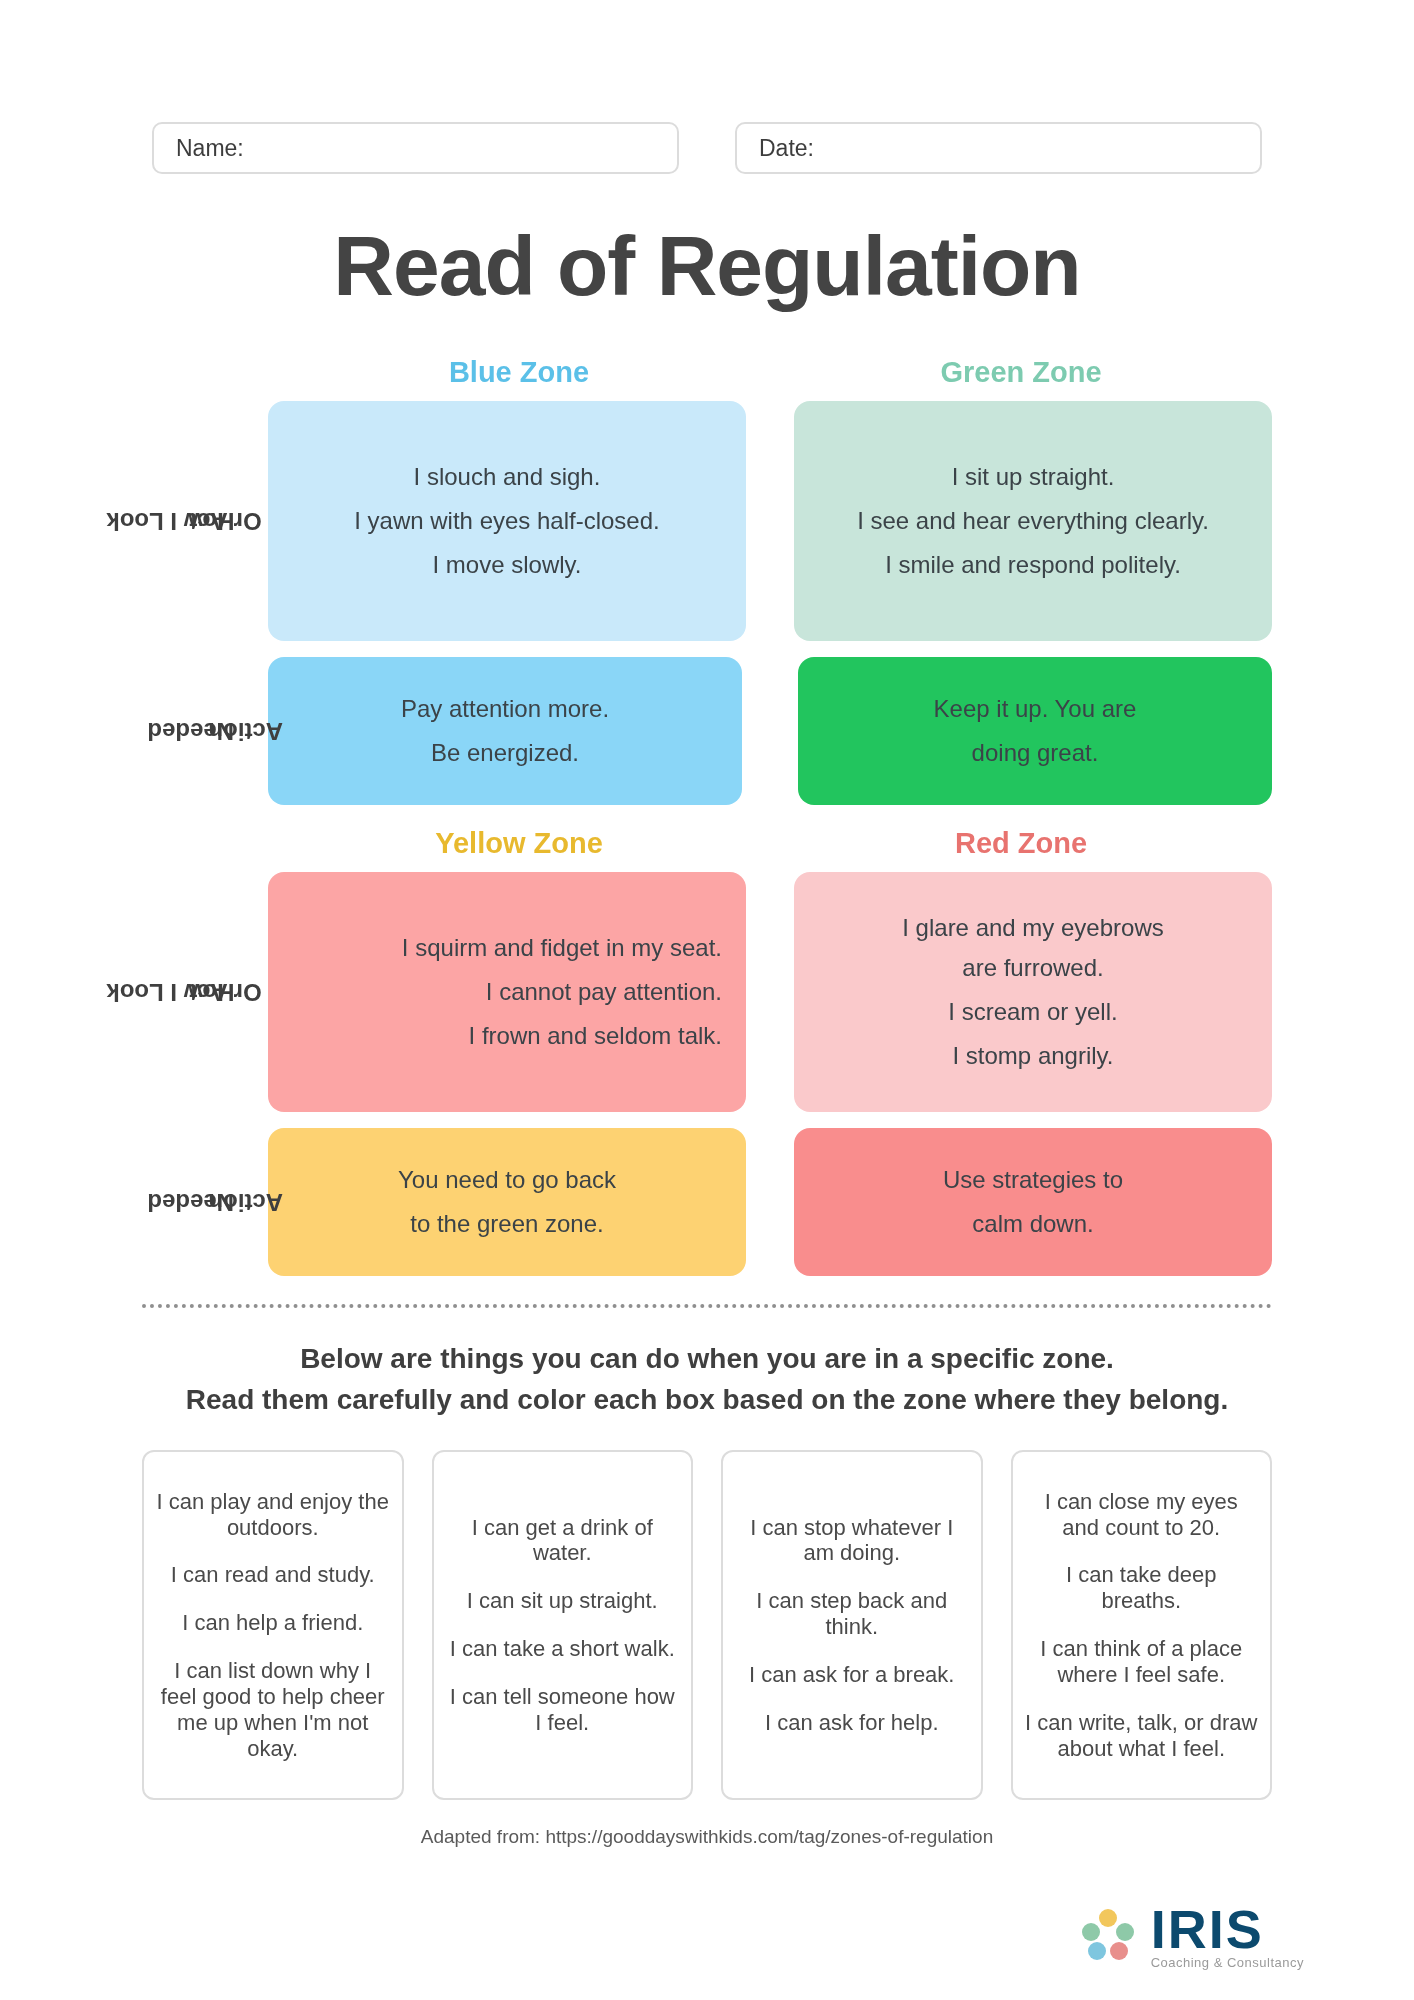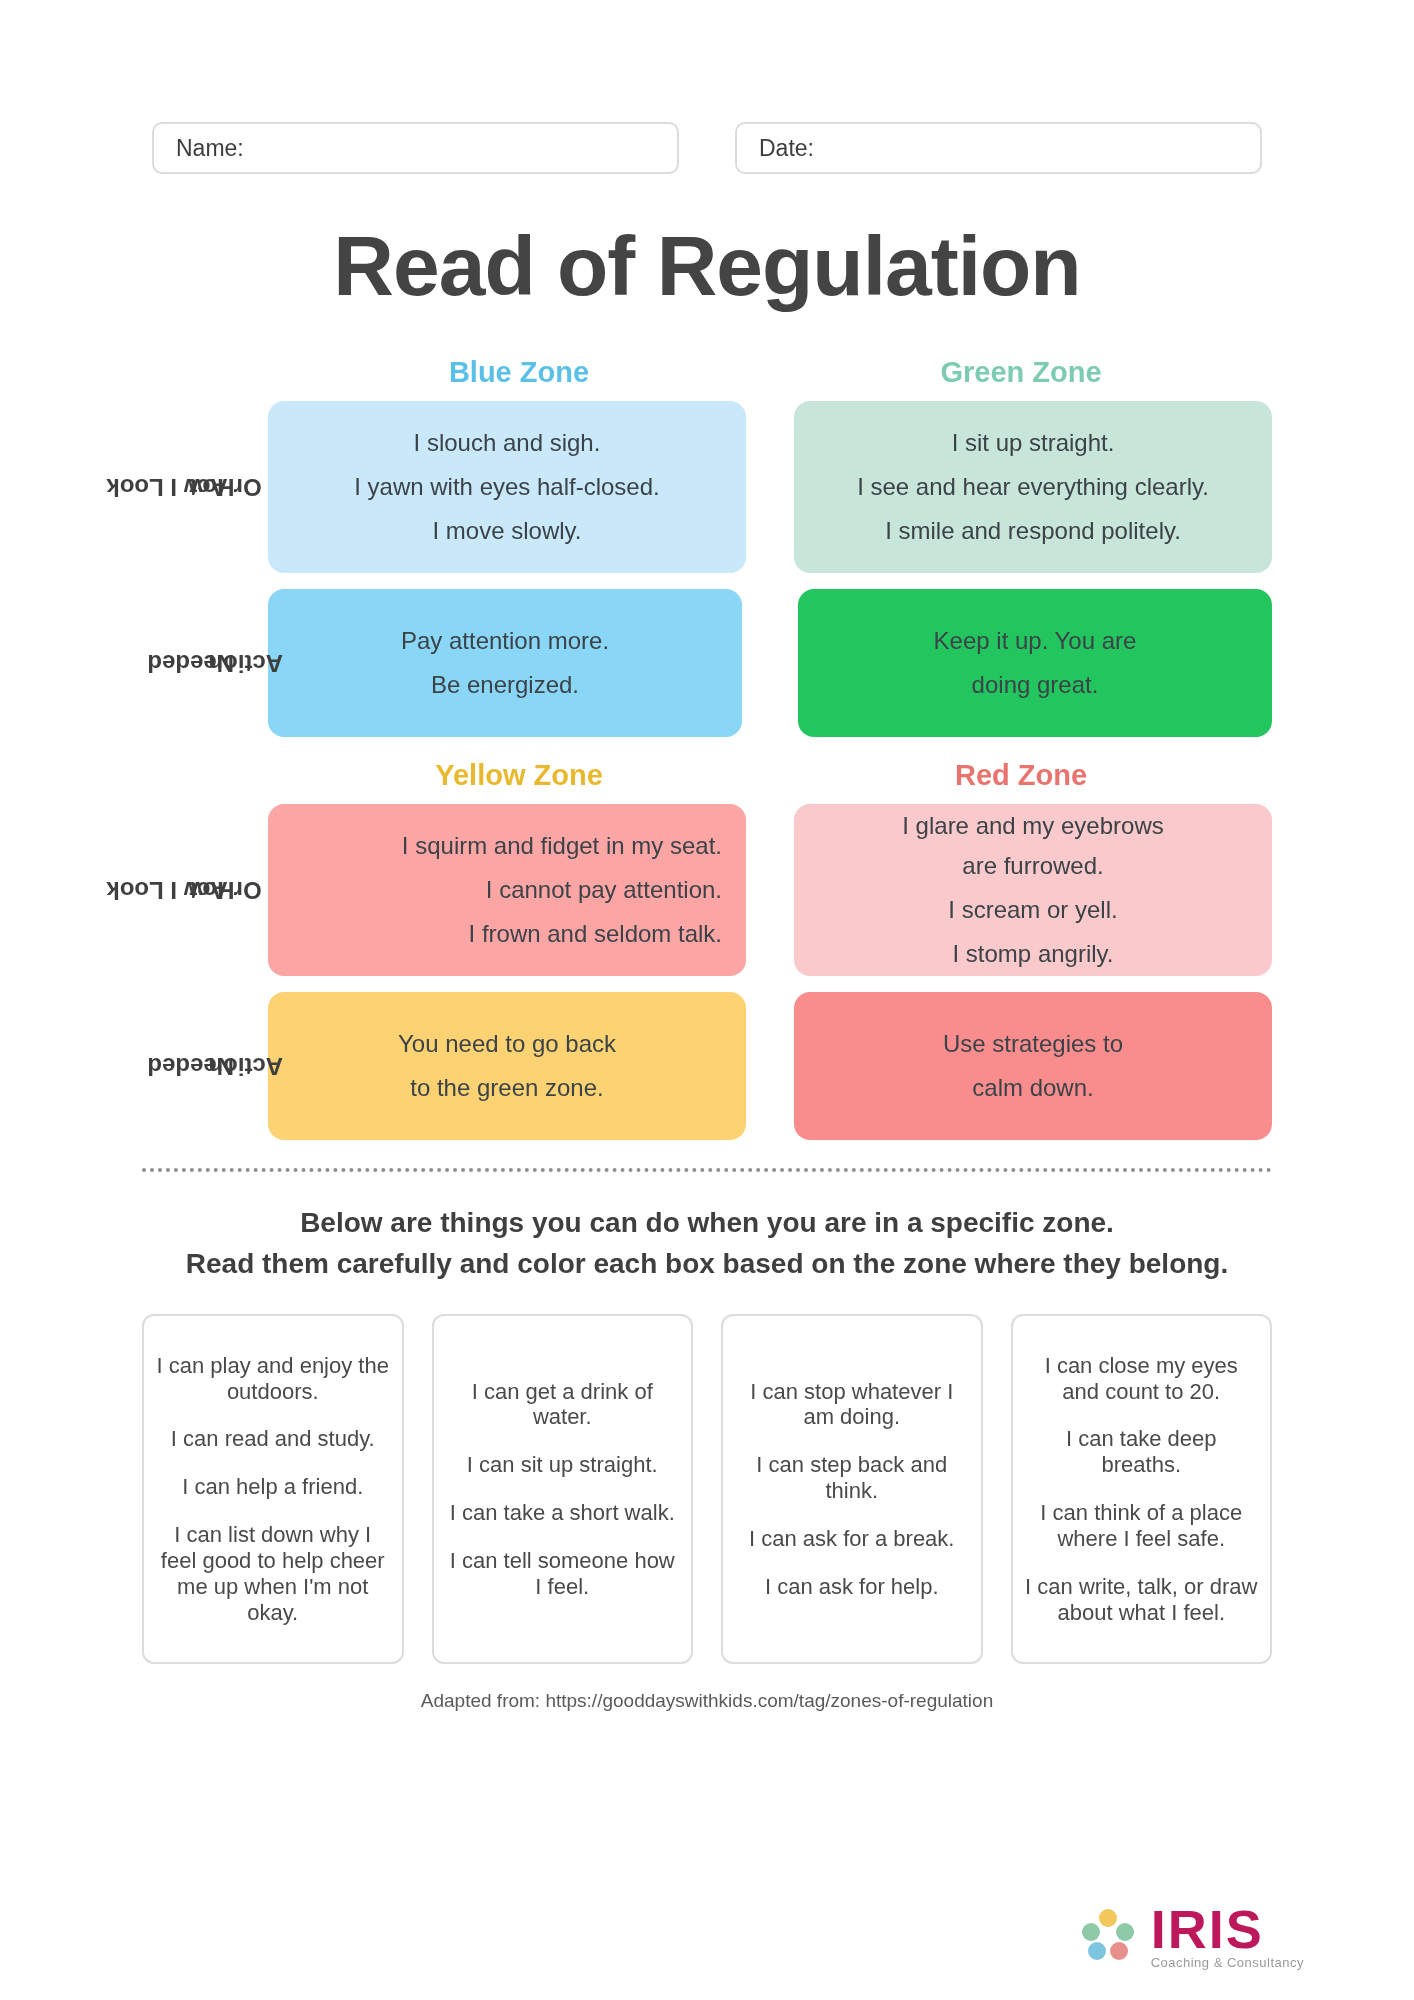--- a/index.html
+++ b/index.html
@@ -102,21 +102,21 @@
     flex-direction: column;
     align-items: center;
     justify-content: center;
     text-align: center;
     font-size: 24px;
     color: #3b4348;
     line-height: 1.0;
     padding: 18px 24px;
   }
   .zone-box p { margin: 10px 0; }
-  .box-look { height: 172px; }
+  .box-look { height: 240px; }
   .box-action { height: 148px; }
 
   
   .divider {
     margin: 28px 130px 0 130px;
     border-top: 4px dotted #8f8f8f;
     height: 0;
   }
 
   
@@ -168,21 +168,21 @@
     bottom: 30px;
     display: flex;
     align-items: center;
     gap: 12px;
   }
   .logo-text { display: flex; flex-direction: column; align-items: flex-start; }
   .logo-word {
     font-size: 54px;
     font-weight: 700;
     letter-spacing: 2px;
-    color: #be185d;
+    color: #0c4a6e;
     line-height: 0.95;
   }
   .logo-tag {
     font-size: 13px;
     color: #9a9a9a;
     letter-spacing: 0.5px;
   }
 </style>
 </head>
 <body>

